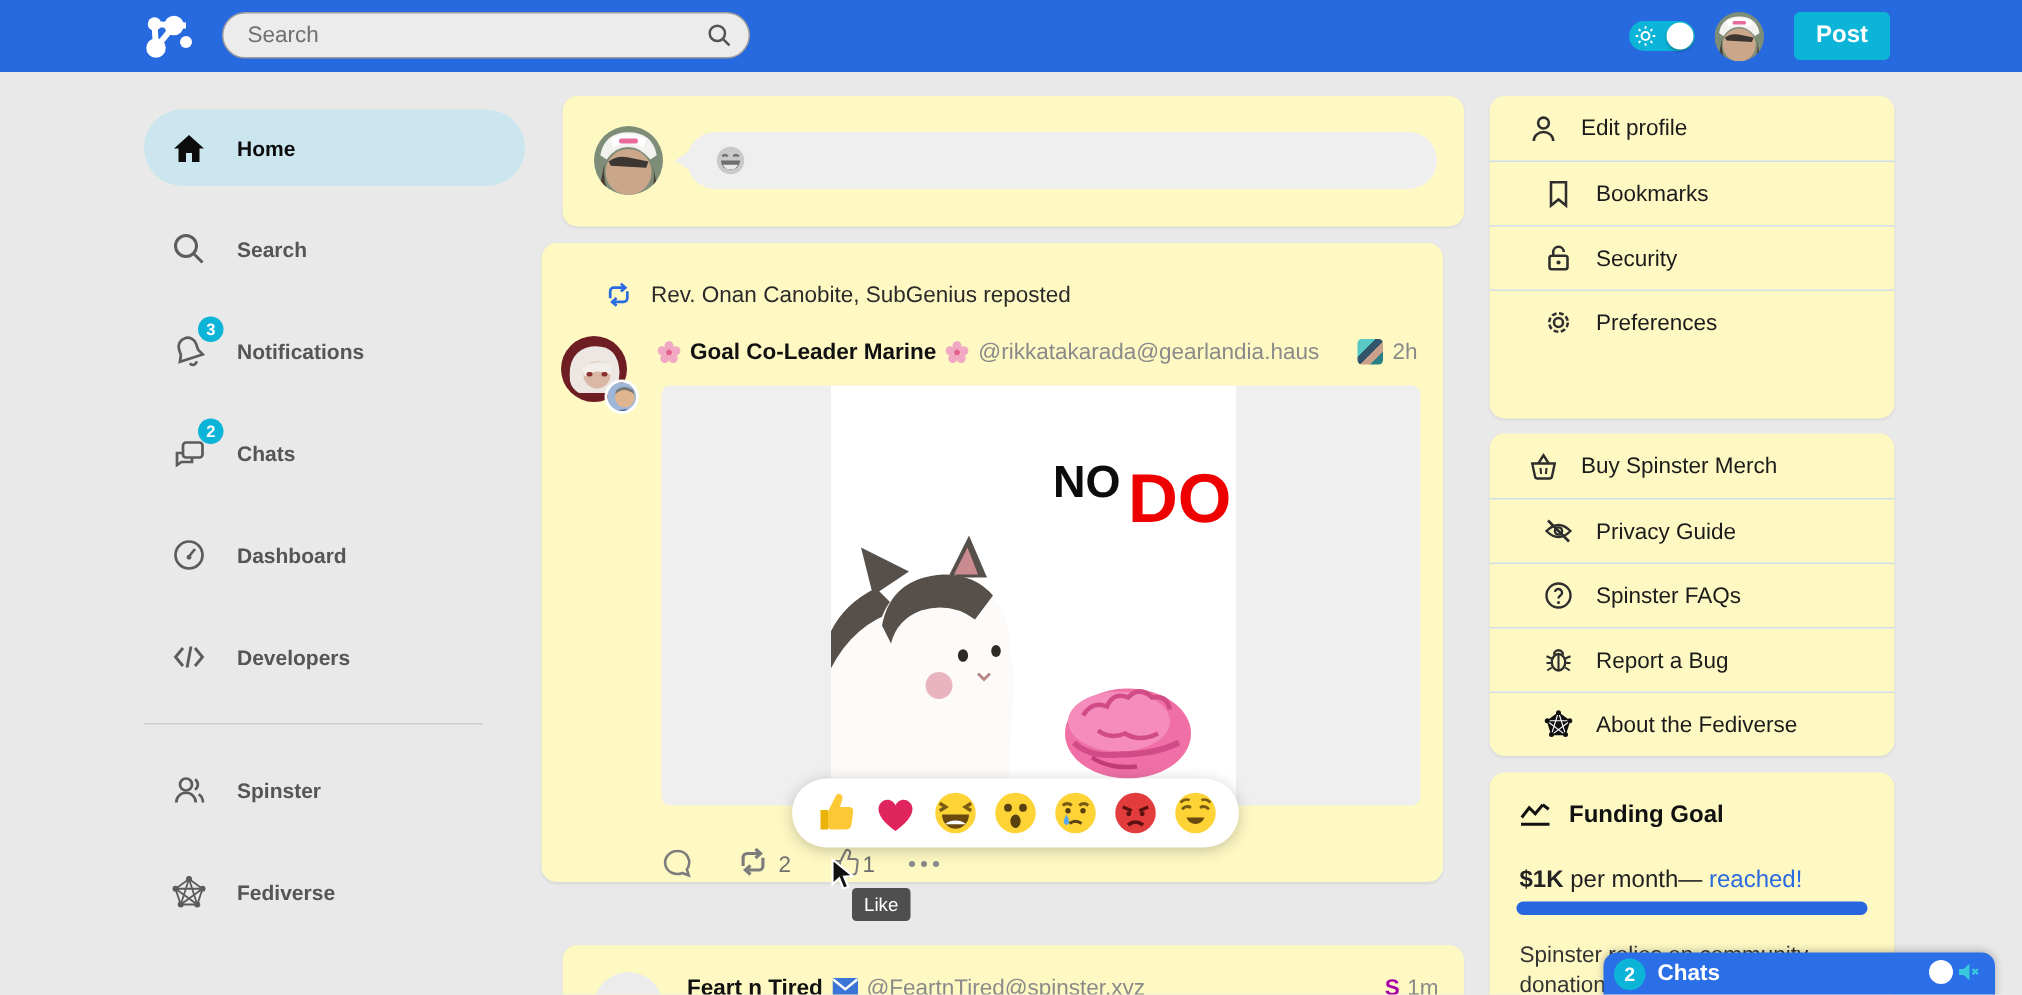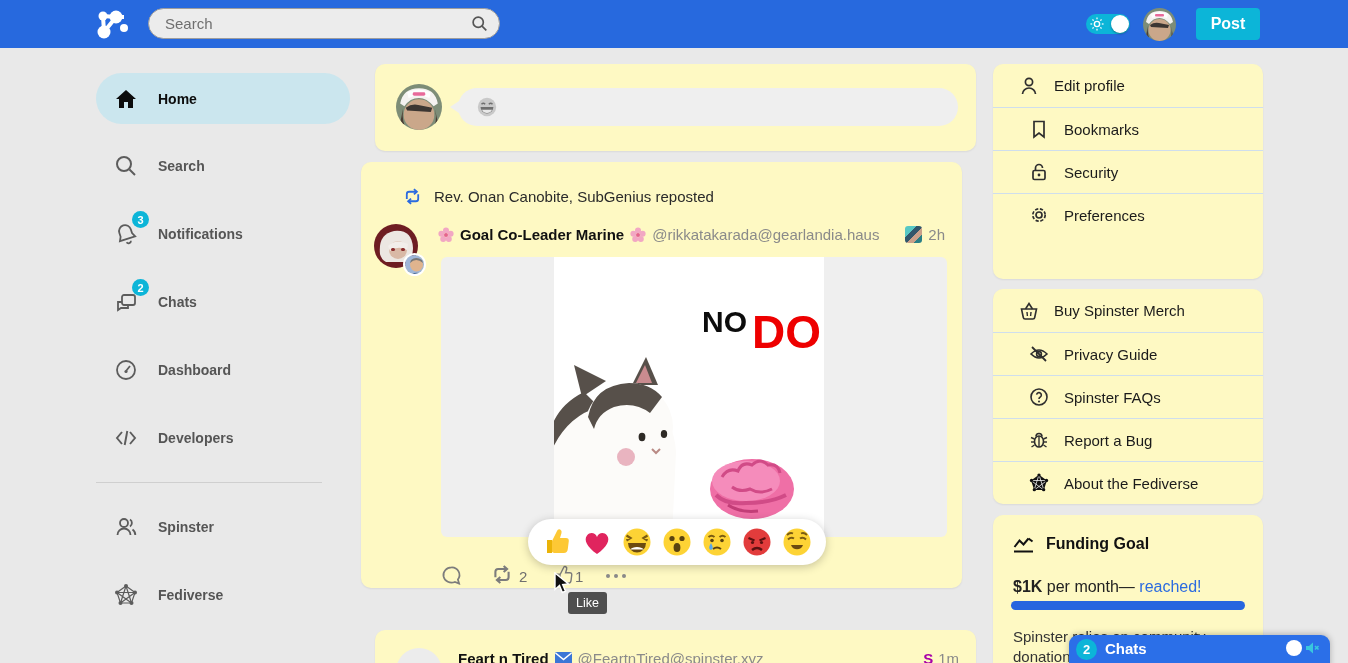--- a/index.html
+++ b/index.html
@@ -71,21 +71,21 @@
   .np-avatar { position:absolute; left:21px; top:18px; width:46px; height:46px; border-radius:50%; background:#ececec; }
   .np-head { position:absolute; left:83px; top:20px; display:flex; align-items:center; gap:6px; font-size:15px; white-space:nowrap; }
   .np-right { position:absolute; right:17px; top:20px; display:flex; align-items:center; gap:5px; font-size:15px; }
   .np-badge { color:#a800a8; font-weight:bold; }
 
   
   .menu-row { height:43px; display:flex; align-items:center; gap:15px; padding-left:26px; font-size:15px; color:#1b1b1b; cursor:pointer; }
   .menu-row + .menu-row { border-top:1px solid #cfdeed;padding-left:36px; }
   .menu-row svg { flex:0 0 auto; color:#2e2e2e; }
 
-  .fund-title { position:absolute; left:20px; top:20px; display:flex; align-items:flex-end; gap:12px; font-weight:bold; font-size:16px; color:#111; }
+  .fund-title { position:absolute; left:20px; top:20px; display:flex; align-items:flex-start; gap:12px; font-weight:bold; font-size:16px; color:#111; }
   .fund-line { position:absolute; left:20px; top:63px; font-size:16px; color:#222; white-space:nowrap; }
   .fund-line .amt { font-weight:bold; }
   .fund-line .reached { color:#2b6be0; }
   .fund-bar { position:absolute; left:18px; top:86px; width:234px; height:9px; background:#2766df; border-radius:5px; }
   .fund-desc { position:absolute; left:20px; top:112px; width:230px; font-size:15px; color:#333; line-height:1.35; }
 
   
   .chats-pop { position:absolute; left:1069px; top:635px; width:261px; height:40px; background:#2b6fe8; border-radius:9px 9px 0 0; box-shadow:0 -1px 6px rgba(0,0,0,.25); z-index:60; }
   .chats-pop .cbadge { position:absolute; left:7px; top:4px; width:21px; height:21px; background:#0cb5d8; border-radius:50%; color:#fff; font-size:13px; font-weight:bold; display:flex; align-items:center; justify-content:center; }
   .chats-pop .clabel { position:absolute; left:36px; top:5px; color:#fff; font-weight:bold; font-size:15px; }

